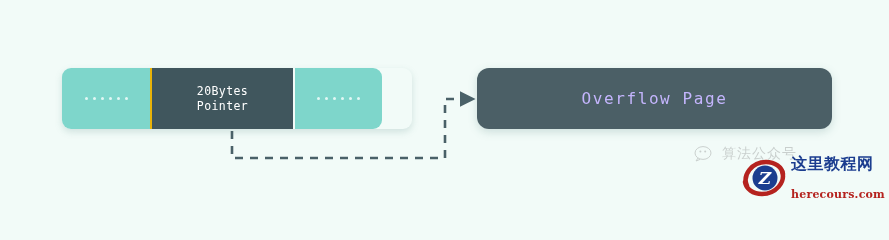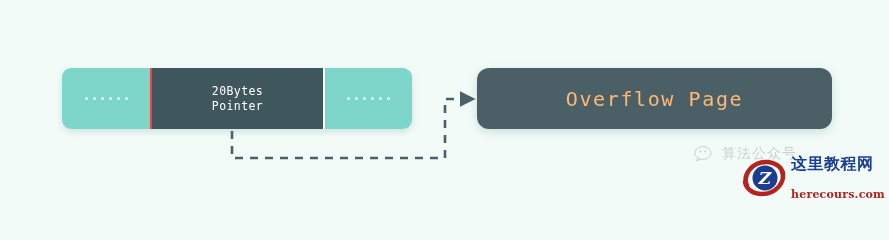--- a/index.html
+++ b/index.html
@@ -37,23 +37,23 @@
     align-items: center;
     justify-content: center;
     box-sizing: border-box;
   }
   .seg-filler-left {
     width: 88px;
     background: #7ed6cb;
     border-radius: 9px 0 0 9px;
   }
   .seg-pointer {
-    width: 175px;
+    width: 145px;
     background: #40565d;
-    border-left: 2px solid #ef4444;
+    border-left: 2px solid #eab308;
     border-right: 2px solid #f2fbf8;
   }
   .seg-filler-right {
     width: 87px;
     background: #7ed6cb;
     border-radius: 0 9px 9px 0;
   }
 
   .dots {
     display: flex;
@@ -86,22 +86,22 @@
     width: 355px;
     height: 61px;
     background: #4b5f66;
     border-radius: 12px;
     display: flex;
     align-items: center;
     justify-content: center;
     box-shadow: 0 3px 8px rgba(90,140,135,0.25);
   }
   .overflow-label {
-    color: #fdba74;
-    font-size: 20px;
+    color: #c4b5fd;
+    font-size: 16px;
     letter-spacing: 1.6px;
   }
 
   
   #connector {
     position: absolute;
     left: 0;
     top: 0;
     width: 889px;
     height: 200px;

